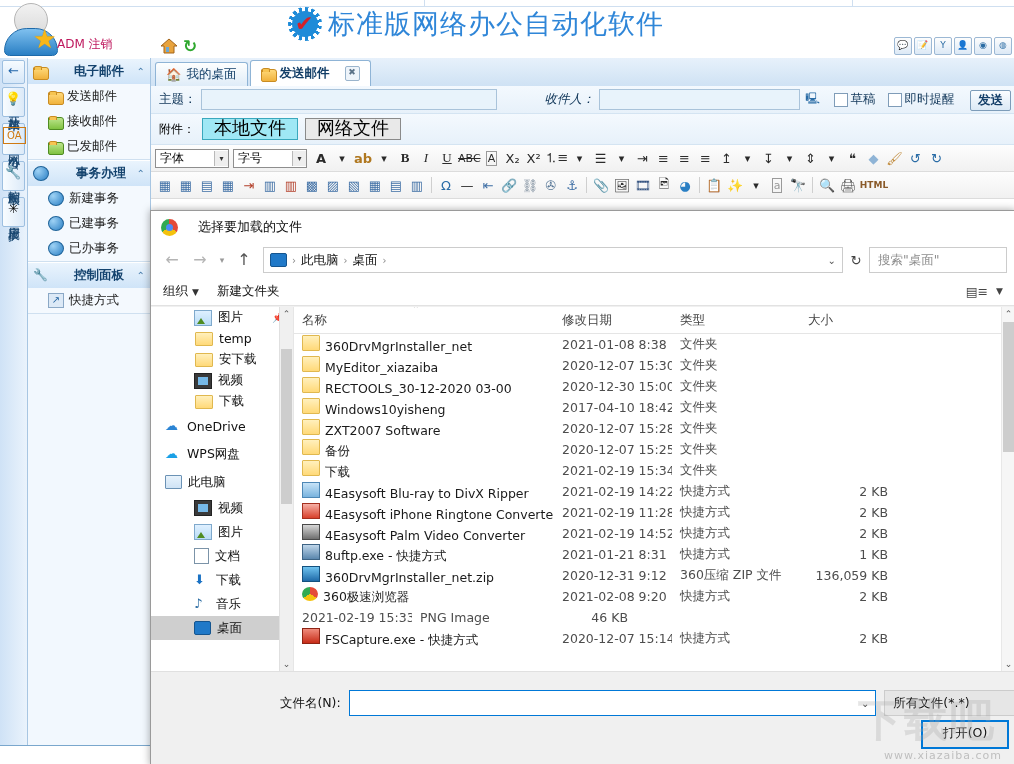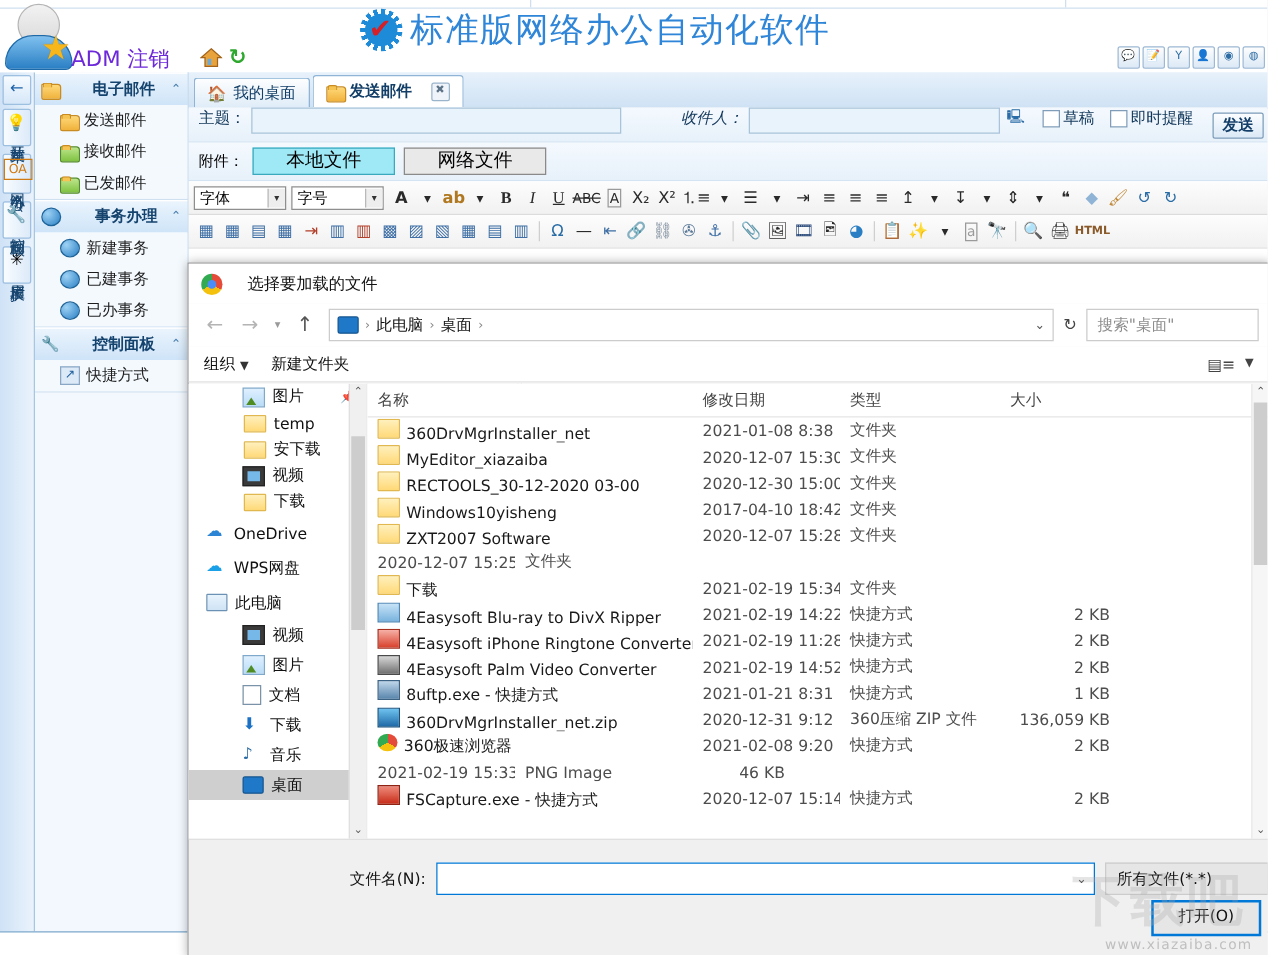--- a/index.html
+++ b/index.html
@@ -15,21 +15,21 @@
   .oa-header{position:absolute;left:0;top:0;width:1014px;height:58px;background:#fff;overflow:hidden;}
   .hdr-grid{position:absolute;left:0;top:0;width:1014px;height:6px;border-bottom:1px solid #cfdff0;}
   .hdr-cell{position:absolute;top:0;height:6px;border-right:1px solid #cfdff0;}
   .avatar-wrap{position:absolute;left:2px;top:2px;width:60px;height:52px;}
   .av-head{position:absolute;left:12px;top:1px;width:32px;height:32px;border-radius:50%;
      background:linear-gradient(#f2f2f2,#d9d9d9);border:1px solid #b5b5b5;}
   .av-body{position:absolute;left:2px;top:26px;width:52px;height:26px;border-radius:26px 26px 6px 6px;
      background:linear-gradient(#7fc0ef,#2a7fc4);border:1px solid #1d6aaa;}
   .av-star{position:absolute;left:31px;top:24px;width:26px;height:26px;color:#f7b71a;font-size:26px;line-height:26px;
      text-shadow:0 0 1px #c98a00;}
-  .user-name{position:absolute;left:57px;top:36px;font-size:17px;color:#6d28d9;}
+  .user-name{position:absolute;left:57px;top:36px;font-size:12px;color:#be185d;}
   .hdr-icon-home{position:absolute;left:160px;top:38px;width:18px;height:16px;}
   .hdr-icon-ref{position:absolute;left:183px;top:38px;font-size:17px;color:#2fa82f;font-weight:bold;line-height:16px;}
   .app-title{position:absolute;left:288px;top:2px;height:44px;display:flex;align-items:center;gap:6px;}
   .app-title .ttxt{font-size:27px;color:#2f86d8;letter-spacing:1px;font-family:"DejaVu Sans",sans-serif;}
   .gear{position:relative;width:34px;height:34px;}
   .gear .g1{position:absolute;inset:0;border-radius:50%;background:
      repeating-conic-gradient(#1e8bd8 0 12deg,#ffffff 12deg 24deg);}
   .gear .g2{position:absolute;left:4px;top:4px;right:4px;bottom:4px;border-radius:50%;background:#1e8bd8;}
   .gear .chk{position:absolute;left:7px;top:4px;font-size:22px;color:#d52027;line-height:26px;font-weight:bold;}
   .hdr-tray{position:absolute;right:2px;top:37px;display:flex;gap:2px;}
@@ -71,34 +71,34 @@
   .main{position:absolute;left:151px;top:58px;width:863px;height:706px;background:#f0f6fc;}
   .tabbar{height:28px;background:linear-gradient(#e7f1fb,#cfe2f4);border-bottom:1px solid #8fb4d6;
      display:flex;align-items:flex-end;padding-left:4px;gap:2px;}
   .tab{height:23px;display:flex;align-items:center;gap:5px;padding:0 10px;border:1px solid #8fb4d6;
      border-bottom:none;border-radius:3px 3px 0 0;background:linear-gradient(#fdfefe,#dfecf8);font-size:12.5px;color:#123e67;}
   .tab.active{background:#fff;height:25px;font-weight:bold;}
   .tab .x{display:inline-block;width:13px;height:13px;border:1px solid #9ab4cc;border-radius:2px;background:#eef4fa;
      font-size:9px;line-height:11px;text-align:center;color:#5b7287;margin-left:10px;}
 
   .compose{position:absolute;left:0;top:28px;width:863px;height:678px;background:#fff;}
-  .field-row{height:27px;display:flex;align-items:flex-start;background:linear-gradient(#f4f9fe,#e7f1fa);
+  .field-row{height:27px;display:flex;align-items:center;background:linear-gradient(#f4f9fe,#e7f1fa);
      border-bottom:1px solid #d4e4f2;padding-left:8px;gap:4px;}
   .field-row .flbl{font-size:12.5px;color:#0f3558;}
   .txtin{height:17px;border:1px solid #a9c3da;background:#e8f3fb;}
   .subj-in{width:290px;}
   .rcpt-in{width:195px;}
   .pickbtn{width:16px;height:15px;border:1px solid transparent;font-size:11px;line-height:14px;text-align:center;color:#2a6ca6;}
   .ckwrap{display:flex;align-items:center;gap:3px;margin-left:8px;font-size:12.5px;color:#0f3558;}
   .ck{width:12px;height:12px;border:1px solid #7f9cb8;background:#fff;display:inline-block;}
   .sendbtn{position:absolute;right:3px;top:4px;height:19px;padding:0 7px;border:1px solid #7d9cb9;border-radius:2px;
      background:linear-gradient(#fbfdff,#dbe9f6);font-size:12.5px;color:#143f69;font-weight:bold;line-height:17px;}
   .att-row{height:30px;display:flex;align-items:center;background:linear-gradient(#f4f9fe,#e7f1fa);
      border-bottom:1px solid #d4e4f2;padding-left:8px;gap:7px;}
-  .attbtn{height:20px;padding:0 26px;line-height:18px;font-size:15px;border:1px solid #8a8a8a;background:#e9e9e9;color:#000;}
+  .attbtn{height:20px;padding:0 11px;line-height:18px;font-size:18px;border:1px solid #8a8a8a;background:#e9e9e9;color:#000;}
   .attbtn.sel{background:#9fe8f5;border:1px solid #3aa8bd;}
 
   .toolbar{background:linear-gradient(#fdfdfd,#f1f1f1);border-bottom:1px solid #dcdcdc;
      display:flex;align-items:center;height:26px;padding:0 4px;gap:1px;flex-wrap:nowrap;overflow:hidden;}
   .combo{height:17px;border:1px solid #8e8e8e;background:#fff;display:flex;align-items:center;
      font-size:12px;padding-left:4px;color:#000;margin-right:3px;}
   .combo .cv{flex:1;}
   .combo .ar{width:13px;height:15px;border-left:1px solid #b9b9b9;background:#eee;font-size:8px;line-height:15px;text-align:center;color:#333;}
   .tb{min-width:20px;height:20px;display:flex;align-items:center;justify-content:center;font-size:13px;color:#2a2a2a;}
   .tb.sm{font-size:11px;}
@@ -604,20 +604,21 @@
         <div class="cell c-type type">文件夹</div>
         <div class="cell c-size size"></div>
       </div>
       <div class="row">
         <div class="cell c-name"><span class="ficon f-folder"></span><span>ZXT2007 Software</span></div>
         <div class="cell c-date date">2020-12-07 15:28</div>
         <div class="cell c-type type">文件夹</div>
         <div class="cell c-size size"></div>
       </div>
       <div class="row">
+        <div class="cell c-name"><span class="ficon f-folder"></span><span>备份</span></div>
         <div class="cell c-date date">2020-12-07 15:25</div>
         <div class="cell c-type type">文件夹</div>
         <div class="cell c-size size"></div>
       </div>
       <div class="row">
         <div class="cell c-name"><span class="ficon f-folder"></span><span>下载</span></div>
         <div class="cell c-date date">2021-02-19 15:34</div>
         <div class="cell c-type type">文件夹</div>
         <div class="cell c-size size"></div>
       </div>

